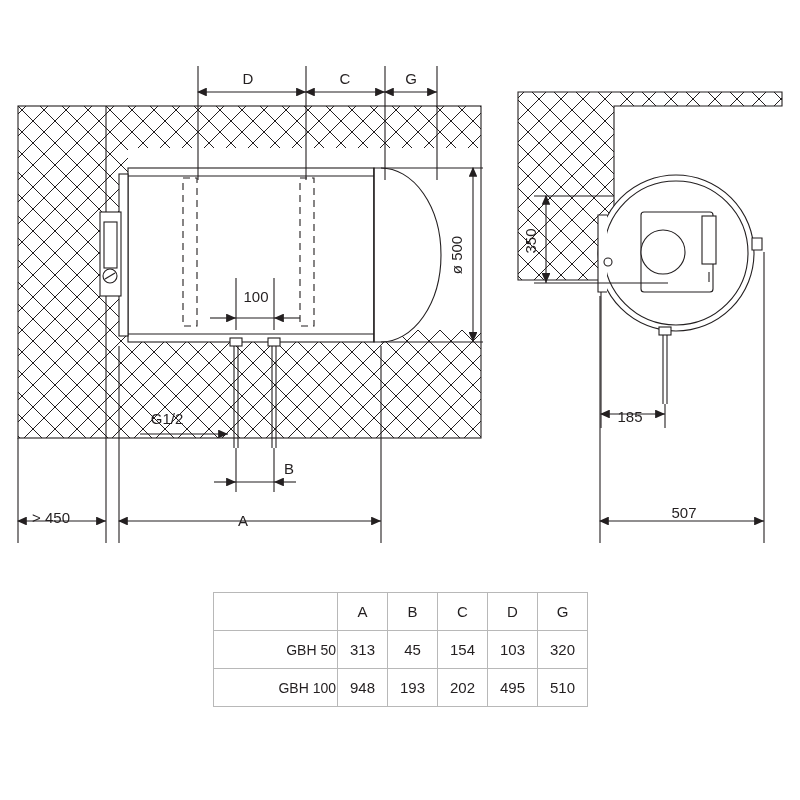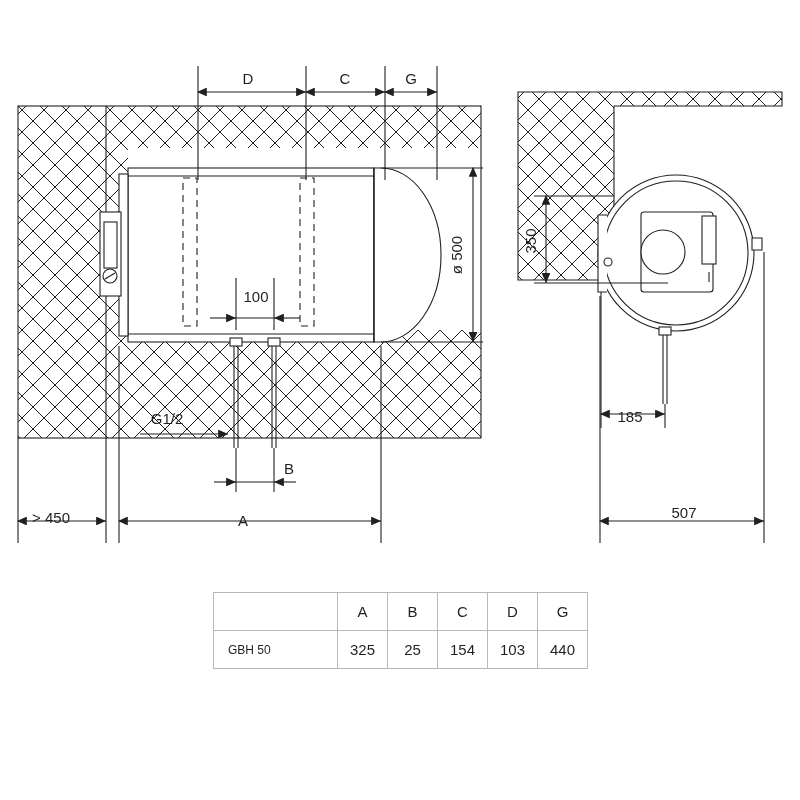--- a/index.html
+++ b/index.html
@@ -42,23 +42,23 @@
   }
   #spec-table td, #spec-table th {
     border: 1px solid #b8b8b8;
     font-weight: normal;
     text-align: center;
     height: 38px;
     box-sizing: border-box;
   }
   #spec-table .rowhead {
     width: 124px;
-    text-align: left;
+    text-align: right;
     padding-left: 14px;
-    font-size: 12px;
+    font-size: 14px;
   }
   #spec-table .datacell {
     width: 50px;
   }
   #spec-table .corner {
     border-left: 1px solid #b8b8b8;
     border-top: 1px solid #b8b8b8;
   }
 </style>
 </head>
@@ -251,22 +251,30 @@
         <th class="datacell">A</th>
         <th class="datacell">B</th>
         <th class="datacell">C</th>
         <th class="datacell">D</th>
         <th class="datacell">G</th>
       </tr>
     </thead>
     <tbody>
       <tr>
         <td class="rowhead">GBH 50</td>
-        <td class="datacell">325</td>
-        <td class="datacell">25</td>
+        <td class="datacell">313</td>
+        <td class="datacell">45</td>
         <td class="datacell">154</td>
         <td class="datacell">103</td>
-        <td class="datacell">440</td>
+        <td class="datacell">320</td>
+      </tr>
+      <tr>
+        <td class="rowhead">GBH 100</td>
+        <td class="datacell">948</td>
+        <td class="datacell">193</td>
+        <td class="datacell">202</td>
+        <td class="datacell">495</td>
+        <td class="datacell">510</td>
       </tr>
     </tbody>
   </table>
 
 </div>
 
 </body></html>

